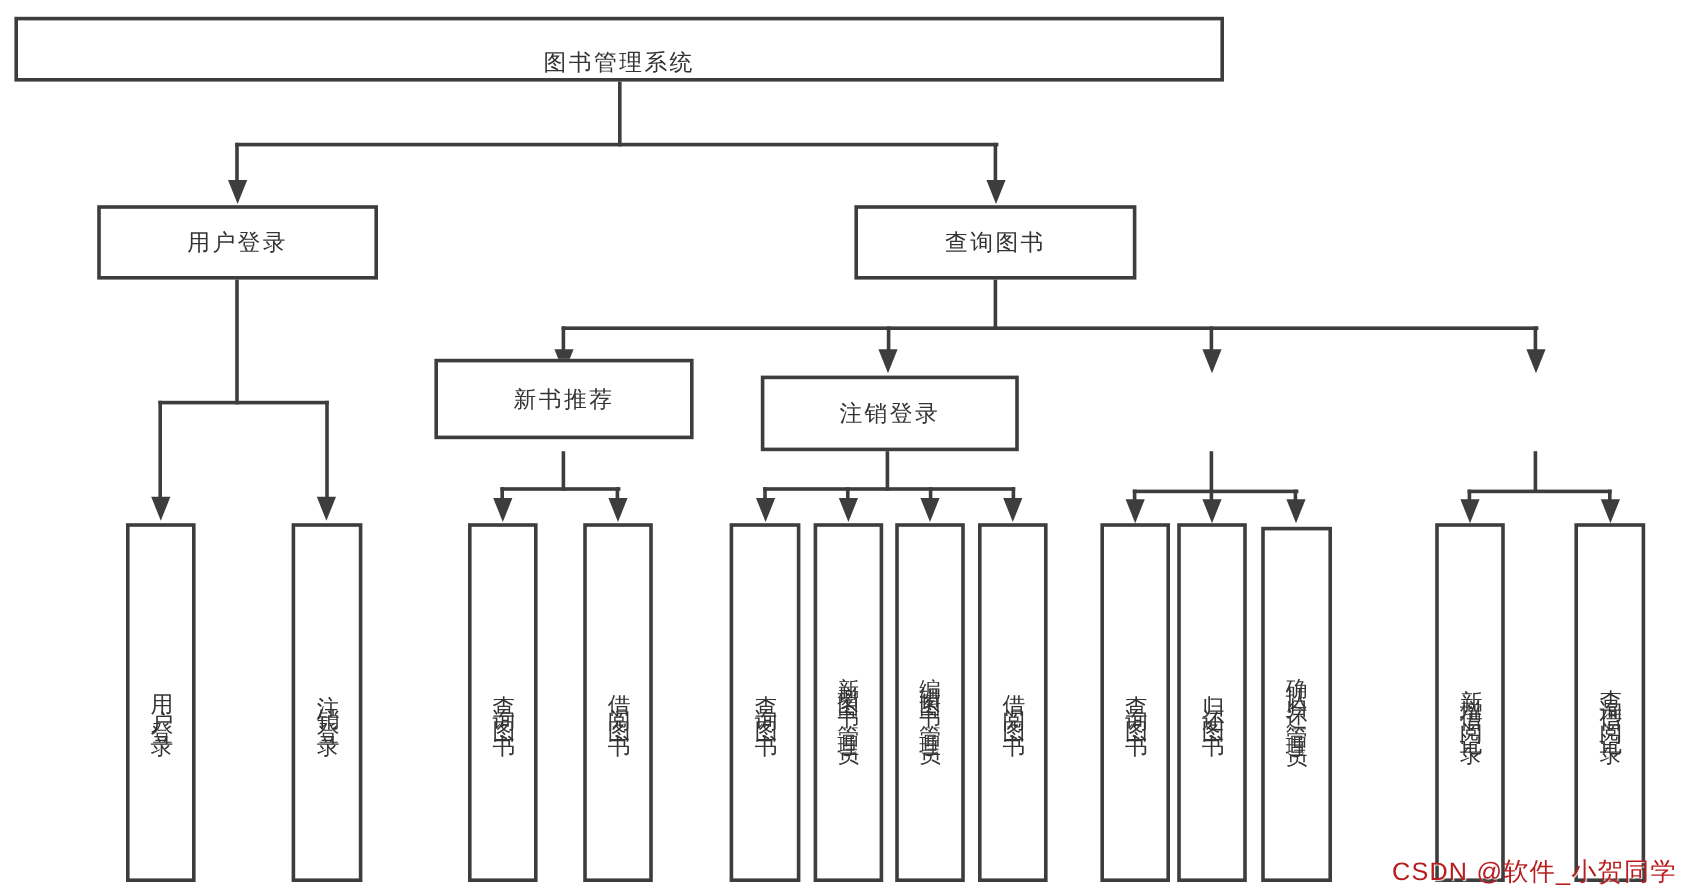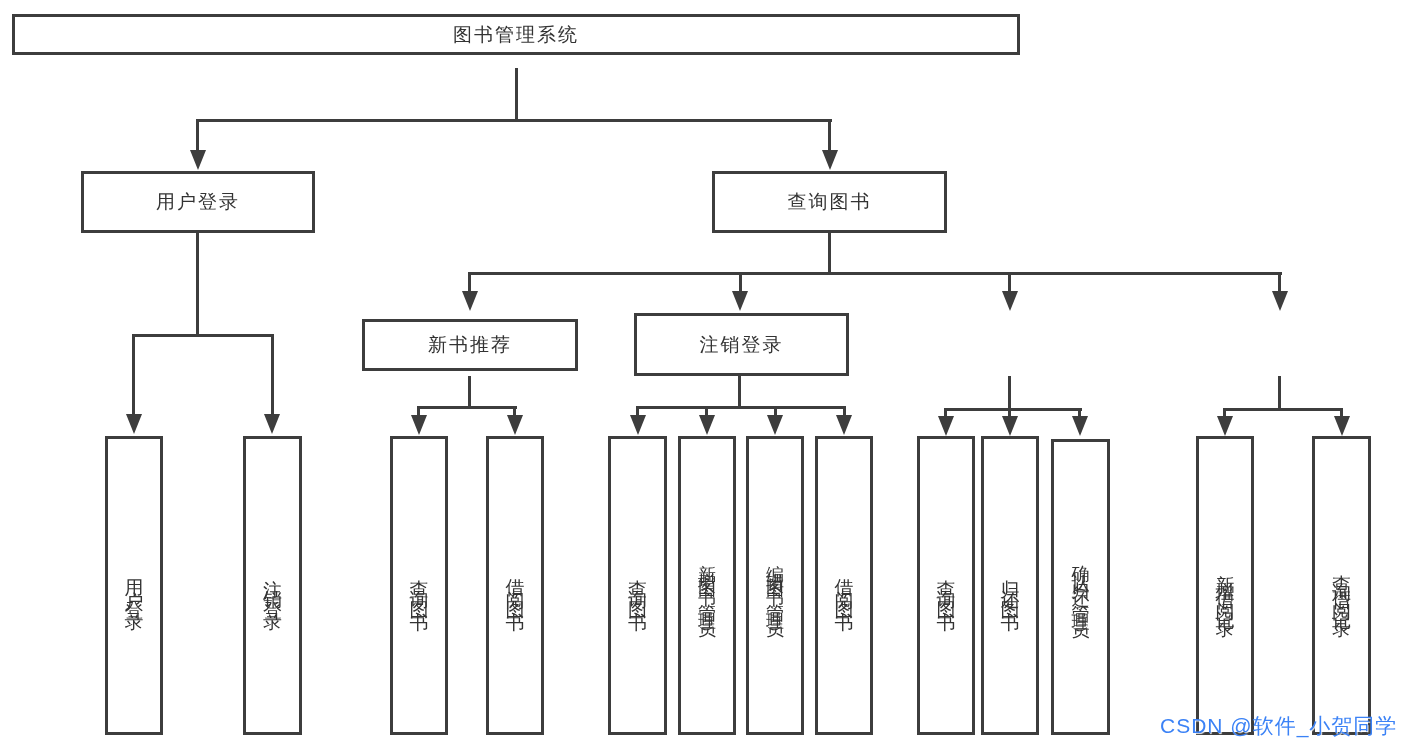--- a/index.html
+++ b/index.html
@@ -46,32 +46,32 @@
     border-left: 8px solid transparent;
     border-right: 8px solid transparent;
     border-top: 20px solid #3d3d3d;
   }
   .watermark {
     position: absolute;
     left: 1160px;
     top: 712px;
     font-size: 21px;
     letter-spacing: 1px;
-    color: #3b82f6;
+    color: #b91c1c;
     text-shadow: 1px 1px 1px rgba(255,255,255,0.9);
     z-index: 5;
     white-space: nowrap;
   }
 </style>
 </head>
 <body>
 
 <div class="canvas">
 
-  <div class="box" style="left:12px; top:14px; width:1008px; height:41px;">
+  <div class="box" style="left:12px; top:14px; width:1008px; height:54px;align-items:flex-end;">
     <span class="lbl-h">图书管理系统</span>
   </div>
 
   <div class="line" style="left:515px; top:68px; width:3px; height:54px;"></div>
   <div class="line" style="left:196px; top:119px; width:636px; height:3px;"></div>
   <div class="line" style="left:196px; top:119px; width:3px; height:33px;"></div>
   <div class="arrow-down" style="left:190px; top:150px;"></div>
   <div class="line" style="left:828px; top:119px; width:3px; height:33px;"></div>
   <div class="arrow-down" style="left:822px; top:150px;"></div>
 
@@ -93,21 +93,21 @@
   <div class="line" style="left:468px; top:272px; width:814px; height:3px;"></div>
   <div class="line" style="left:468px; top:272px; width:3px; height:21px;"></div>
   <div class="arrow-down" style="left:462px; top:291px;"></div>
   <div class="line" style="left:739px; top:272px; width:3px; height:21px;"></div>
   <div class="arrow-down" style="left:732px; top:291px;"></div>
   <div class="line" style="left:1008px; top:272px; width:3px; height:21px;"></div>
   <div class="arrow-down" style="left:1002px; top:291px;"></div>
   <div class="line" style="left:1278px; top:272px; width:3px; height:21px;"></div>
   <div class="arrow-down" style="left:1272px; top:291px;"></div>
 
-  <div class="box" style="left:362px; top:319px; width:216px; height:52px;">
+  <div class="box" style="left:362px; top:299px; width:216px; height:67px;">
     <span class="lbl-h">新书推荐</span>
   </div>
   <div class="box" style="left:634px; top:313px; width:215px; height:63px;">
     <span class="lbl-h">注销登录</span>
   </div>
 
   <div class="line" style="left:468px; top:376px; width:3px; height:33px;"></div>
   <div class="line" style="left:417px; top:406px; width:100px; height:3px;"></div>
   <div class="line" style="left:417px; top:406px; width:3px; height:11px;"></div>
   <div class="arrow-down" style="left:411px; top:415px;"></div>

